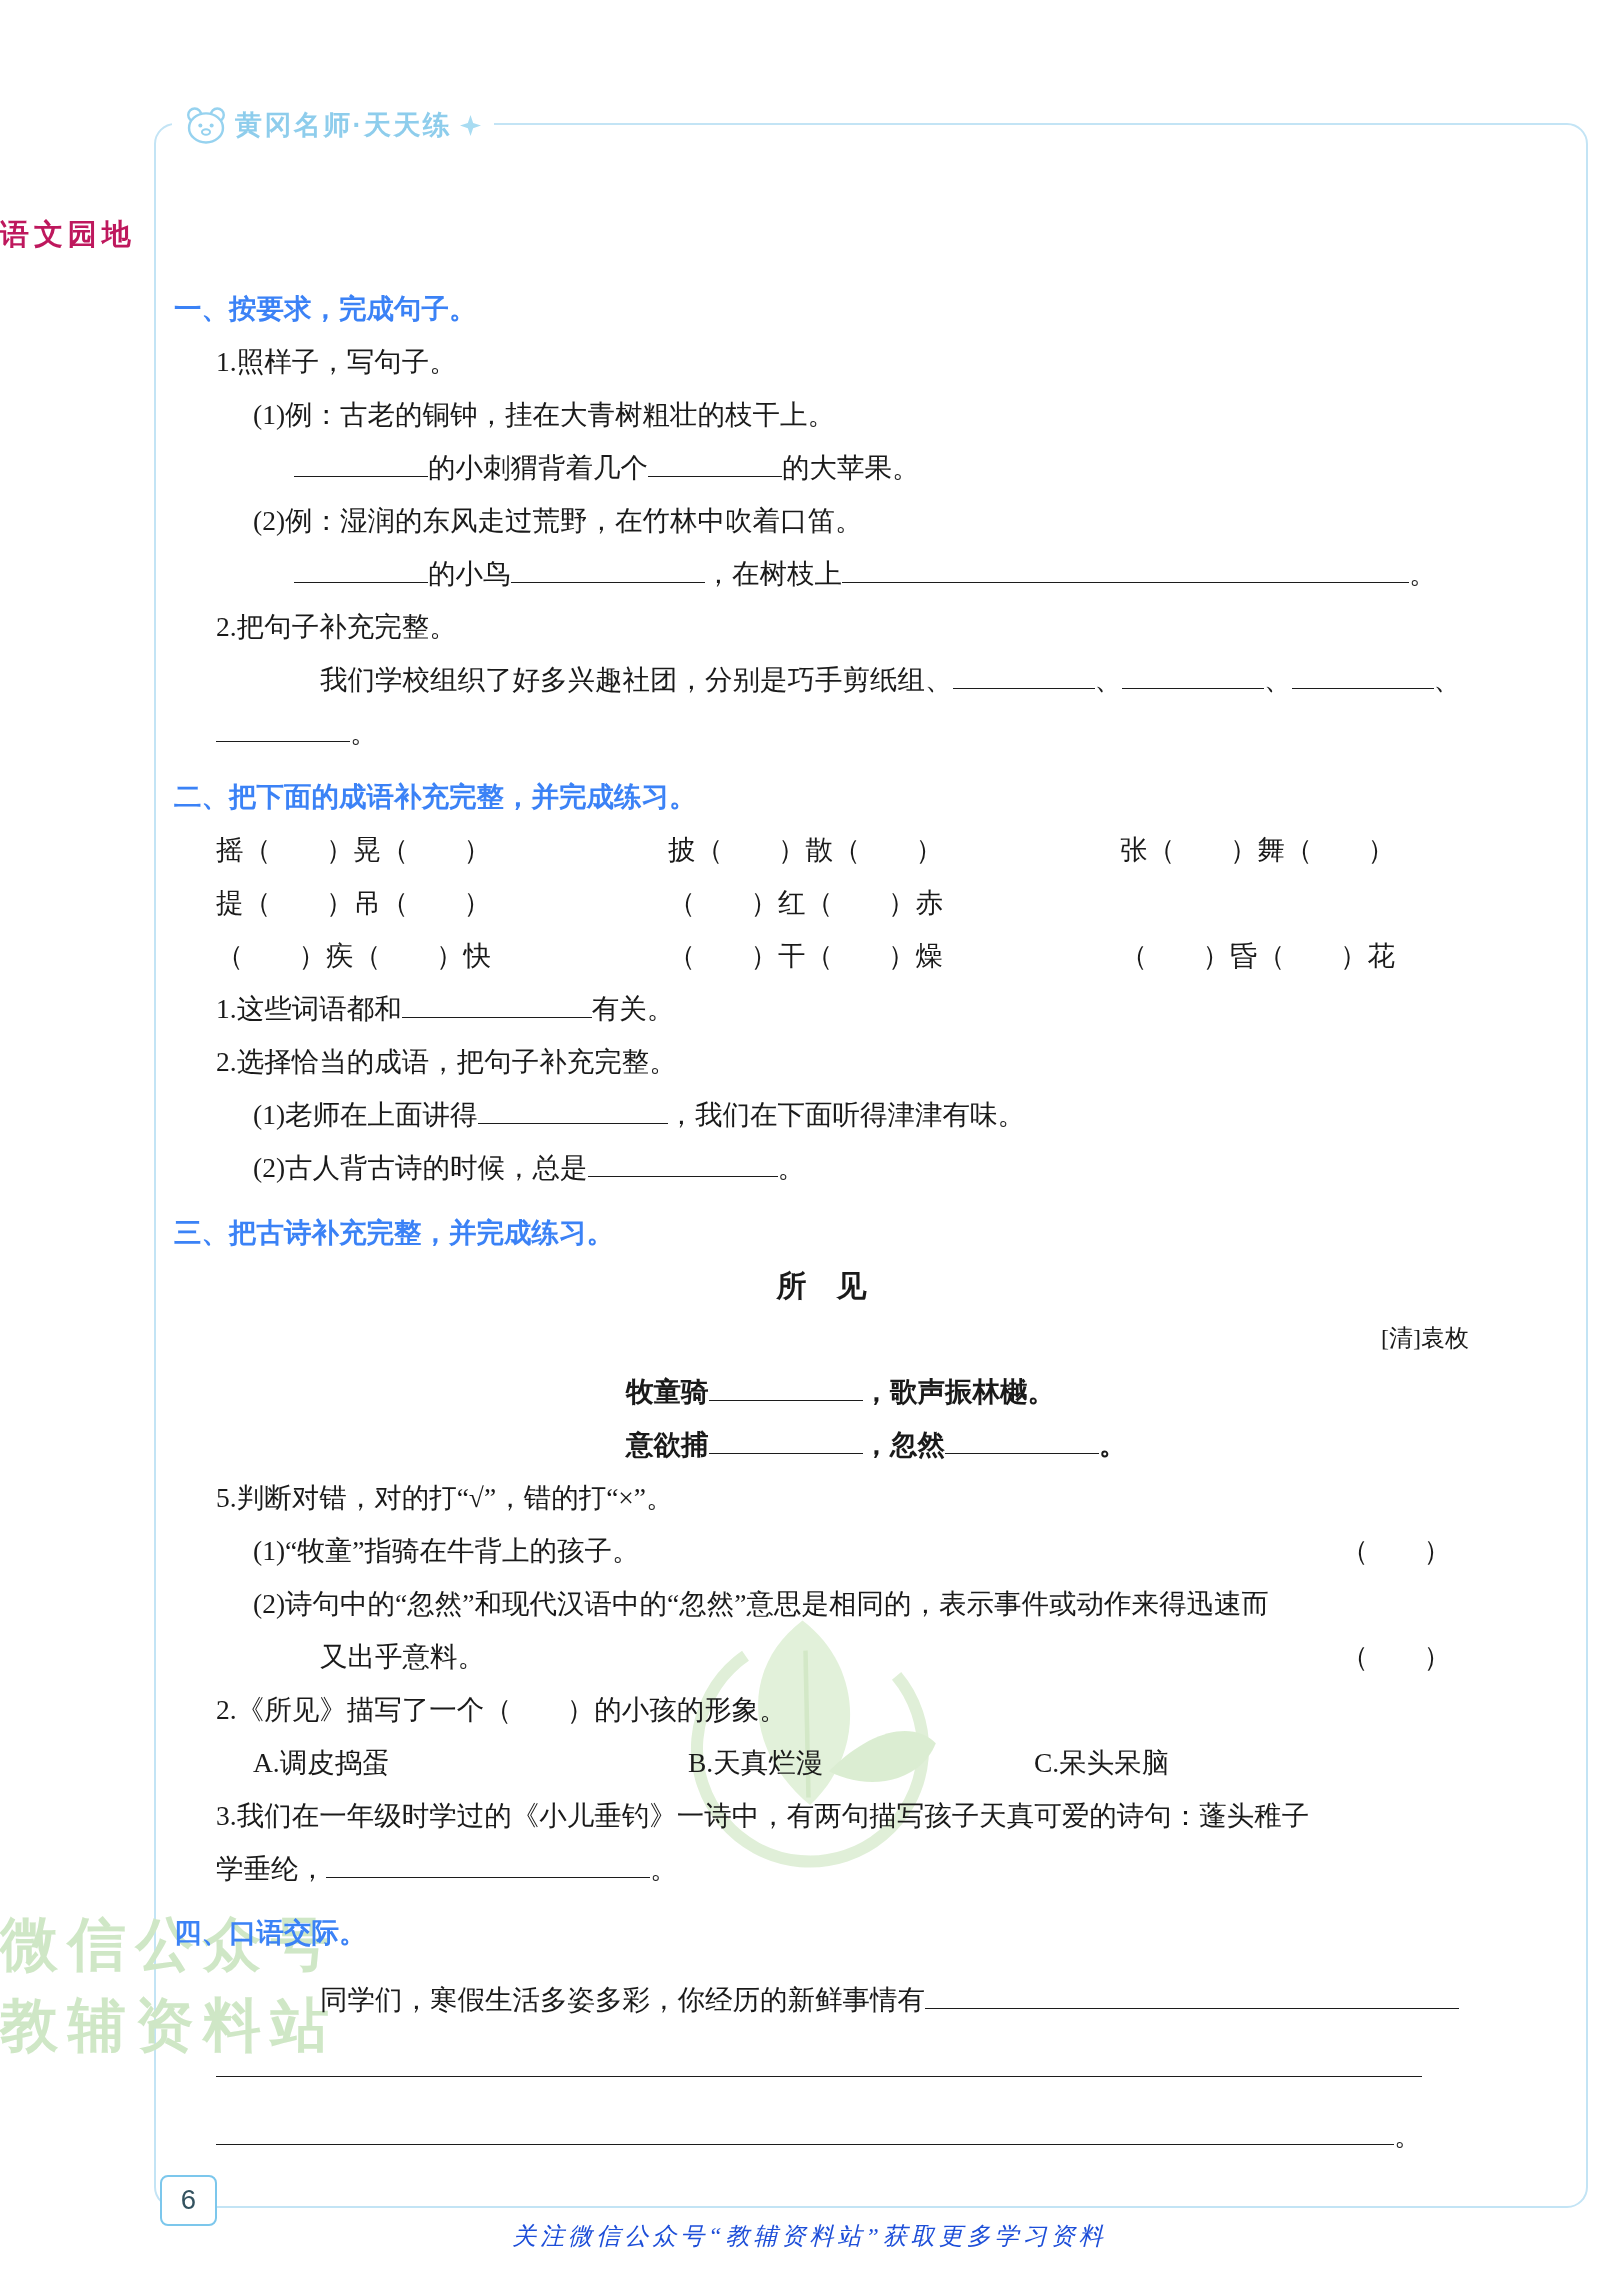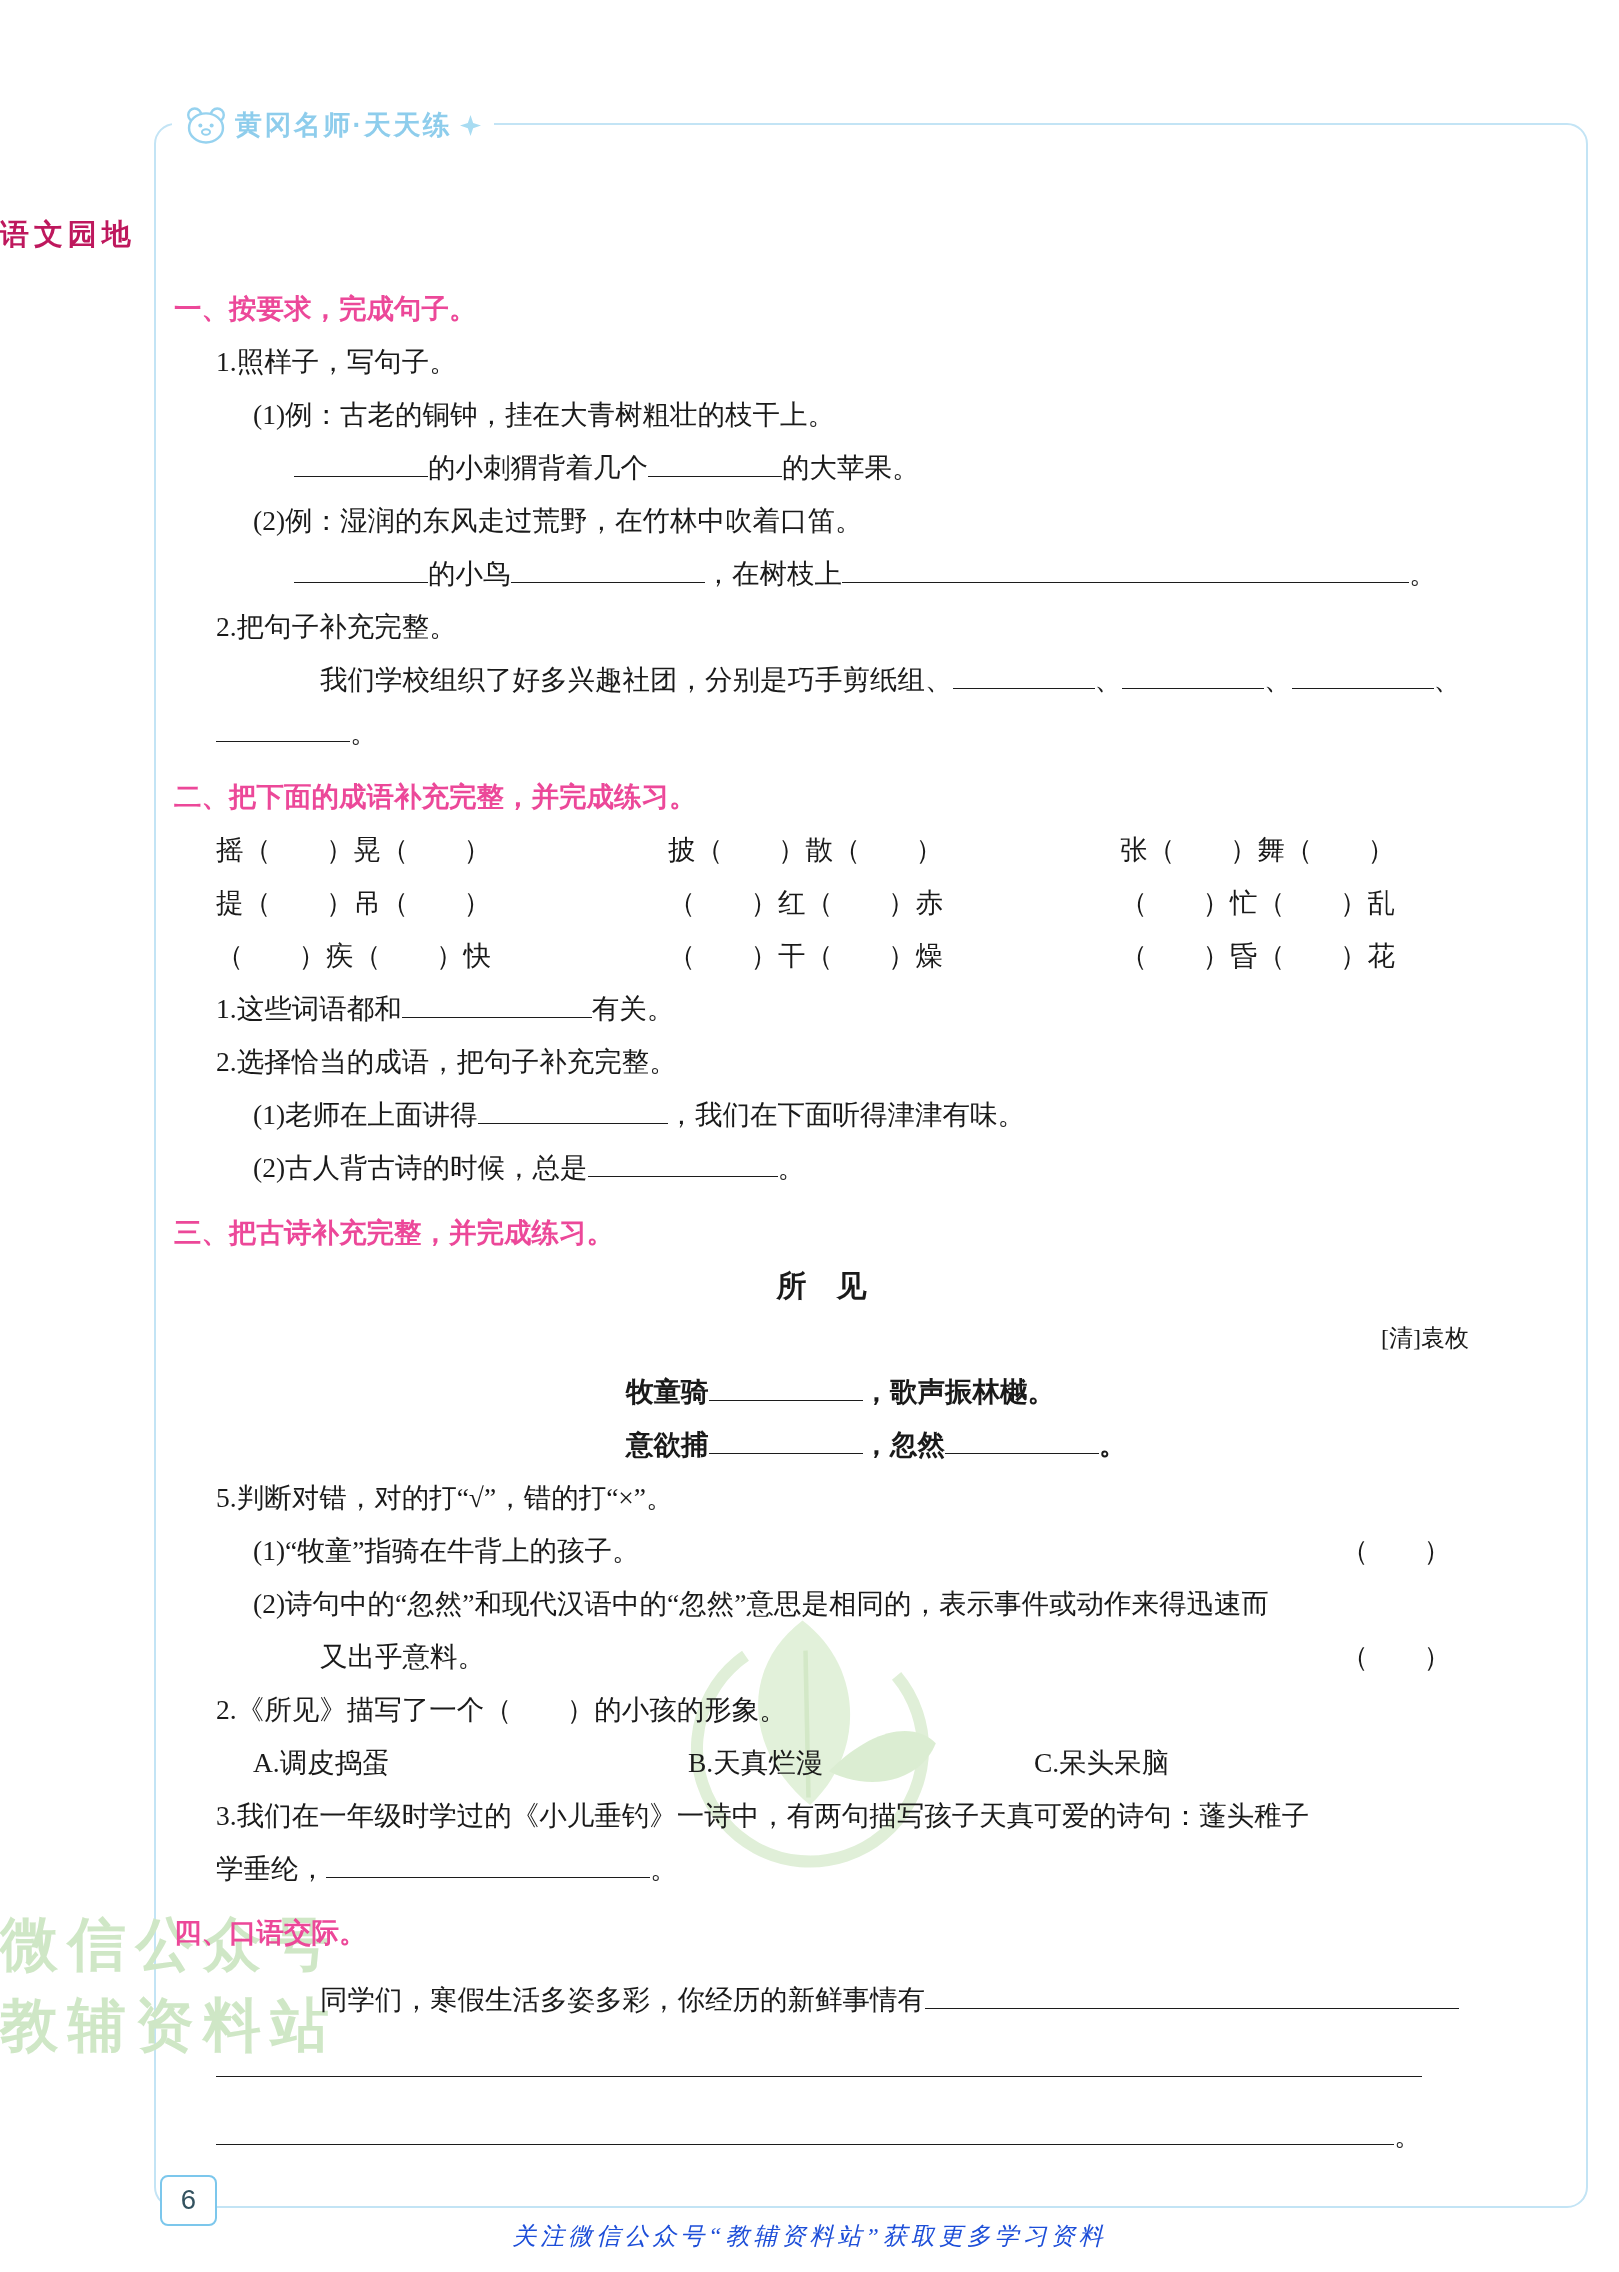--- a/index.html
+++ b/index.html
@@ -25,21 +25,21 @@
   .title{
     position:absolute;top:215px;left:0;width:100%;text-align:left;
     color:#be185d;font-size:29px;font-weight:bold;letter-spacing:4.9px;
     font-family:"Liberation Sans","DejaVu Sans",sans-serif;z-index:1;
   }
   .content{
     position:absolute;left:174px;top:282px;width:1295px;z-index:1;font-size:27.5px;
   }
   .line{height:53px;line-height:53px;position:relative;white-space:nowrap;}
   .sec-head{
-    color:#ec4899;font-weight:bold;
+    color:#3b82f6;font-weight:bold;
     font-family:"Liberation Sans","DejaVu Sans",sans-serif;
   }
   .gap{margin-top:11.3px;}
   .gap2{margin-top:14.6px;}
   .ind1{padding-left:42px;}
   .ind2{padding-left:79px;}
   .ind3{padding-left:120px;}
   .ind4{padding-left:146px;}
   .blank{
     display:inline-block;height:9.7px;border-bottom:1.6px solid #1c1c1c;
@@ -144,21 +144,20 @@
     <div class="line sec-head gap">二、把下面的成语补充完整，并完成练习。</div>
 
     <div class="idiom-row">
       <span>摇（　　）晃（　　）</span>
       <span>披（　　）散（　　）</span>
       <span>张（　　）舞（　　）</span>
     </div>
     <div class="idiom-row">
       <span>提（　　）吊（　　）</span>
       <span>（　　）红（　　）赤</span>
-      <span>（　　）忙（　　）乱</span>
     </div>
     <div class="idiom-row">
       <span>（　　）疾（　　）快</span>
       <span>（　　）干（　　）燥</span>
       <span>（　　）昏（　　）花</span>
     </div>
 
     <div class="line ind1">
       <span>1.这些词语都和</span><span class="blank" style="width:190px"></span><span>有关。</span>
     </div>

